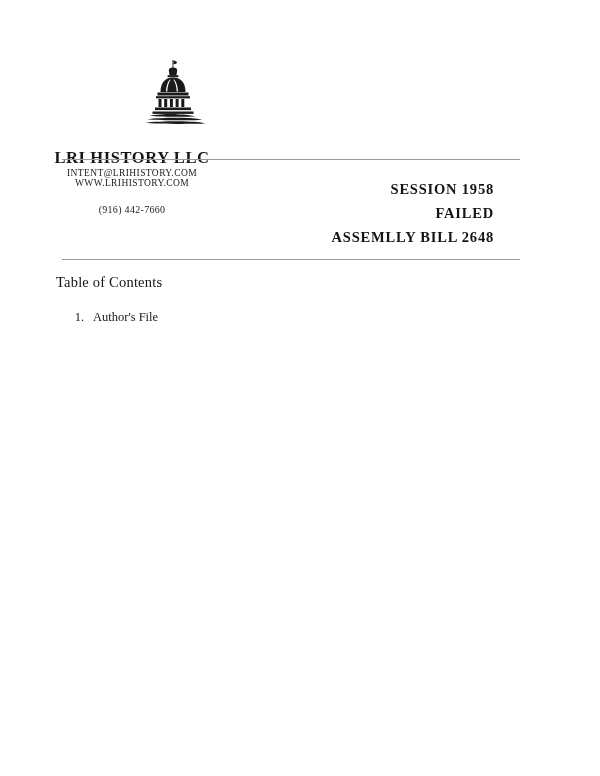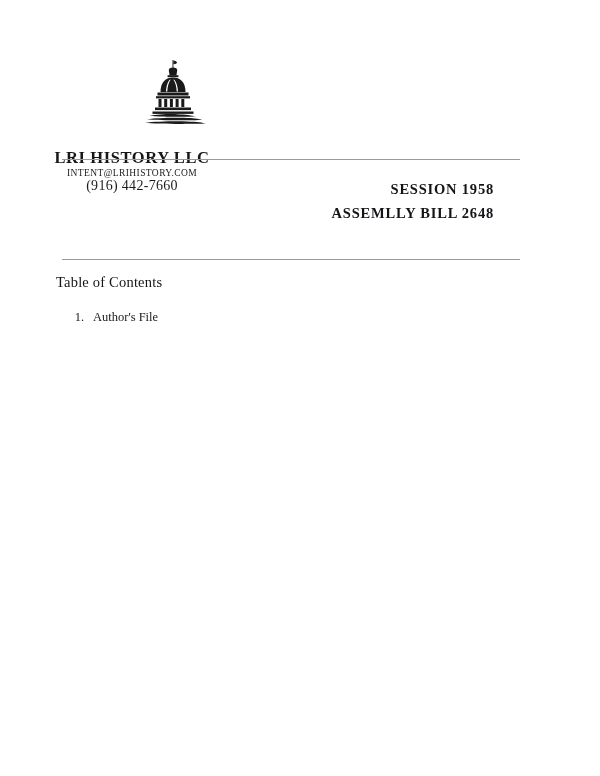--- a/index.html
+++ b/index.html
@@ -56,24 +56,24 @@
     margin-top: 14px;
   }
   .org-line {
     font-family: "Liberation Serif", serif;
     font-size: 9.5px;
     letter-spacing: 0.4px;
     color: #1b1b1f;
   }
   .org-phone {
     font-family: "Liberation Serif", serif;
-    font-size: 14px;
+    font-size: 10px;
     letter-spacing: 0.3px;
     color: #1b1b1f;
-    margin-top: 0;
+    margin-top: 16px;
   }
 
   
   .rule {
     position: absolute;
     left: 62px;
     width: 458px;
     height: 1px;
     background: #9a9a9a;
   }
@@ -168,29 +168,31 @@
           <path d="M14.5 57.8 C22 56.4 34 55.9 42 56.2 C50 56.5 57 57.4 61 58.6 C52 58.9 24 59.0 14.5 57.8 Z"></path>
           <path d="M12.0 61.2 C22 59.8 38 59.4 49 59.8 C58 60.1 64 60.9 67 62.0 C55 62.4 22 62.5 12.0 61.2 Z"></path>
           <path d="M10.0 64.8 C20 63.4 40 63.0 52 63.4 C62 63.7 68 64.5 71 65.6 C58 66.1 20 66.2 10.0 64.8 Z"></path>
         </g>
       </svg>
     </div>
 
     <div class="org-block">
       <div class="org-name">LRI HISTORY LLC</div>
       <div class="org-line">INTENT@LRIHISTORY.COM</div>
+      <div class="org-line">WWW.LRIHISTORY.COM</div>
       <div class="org-phone">(916) 442-7660</div>
     </div>
 
   </div>
 
   <div class="rule rule-top"></div>
 
   <div class="bill-heading">
     <div class="bill-line">SESSION  1958</div>
+    <div class="bill-line">FAILED</div>
     <div class="bill-line">ASSEMLLY BILL 2648</div>
   </div>
 
   <div class="rule rule-bottom"></div>
 
   <div class="toc-title">Table of Contents</div>
 
   <div class="toc-list">
     <div class="toc-item">
       <span class="toc-num">1.</span>

